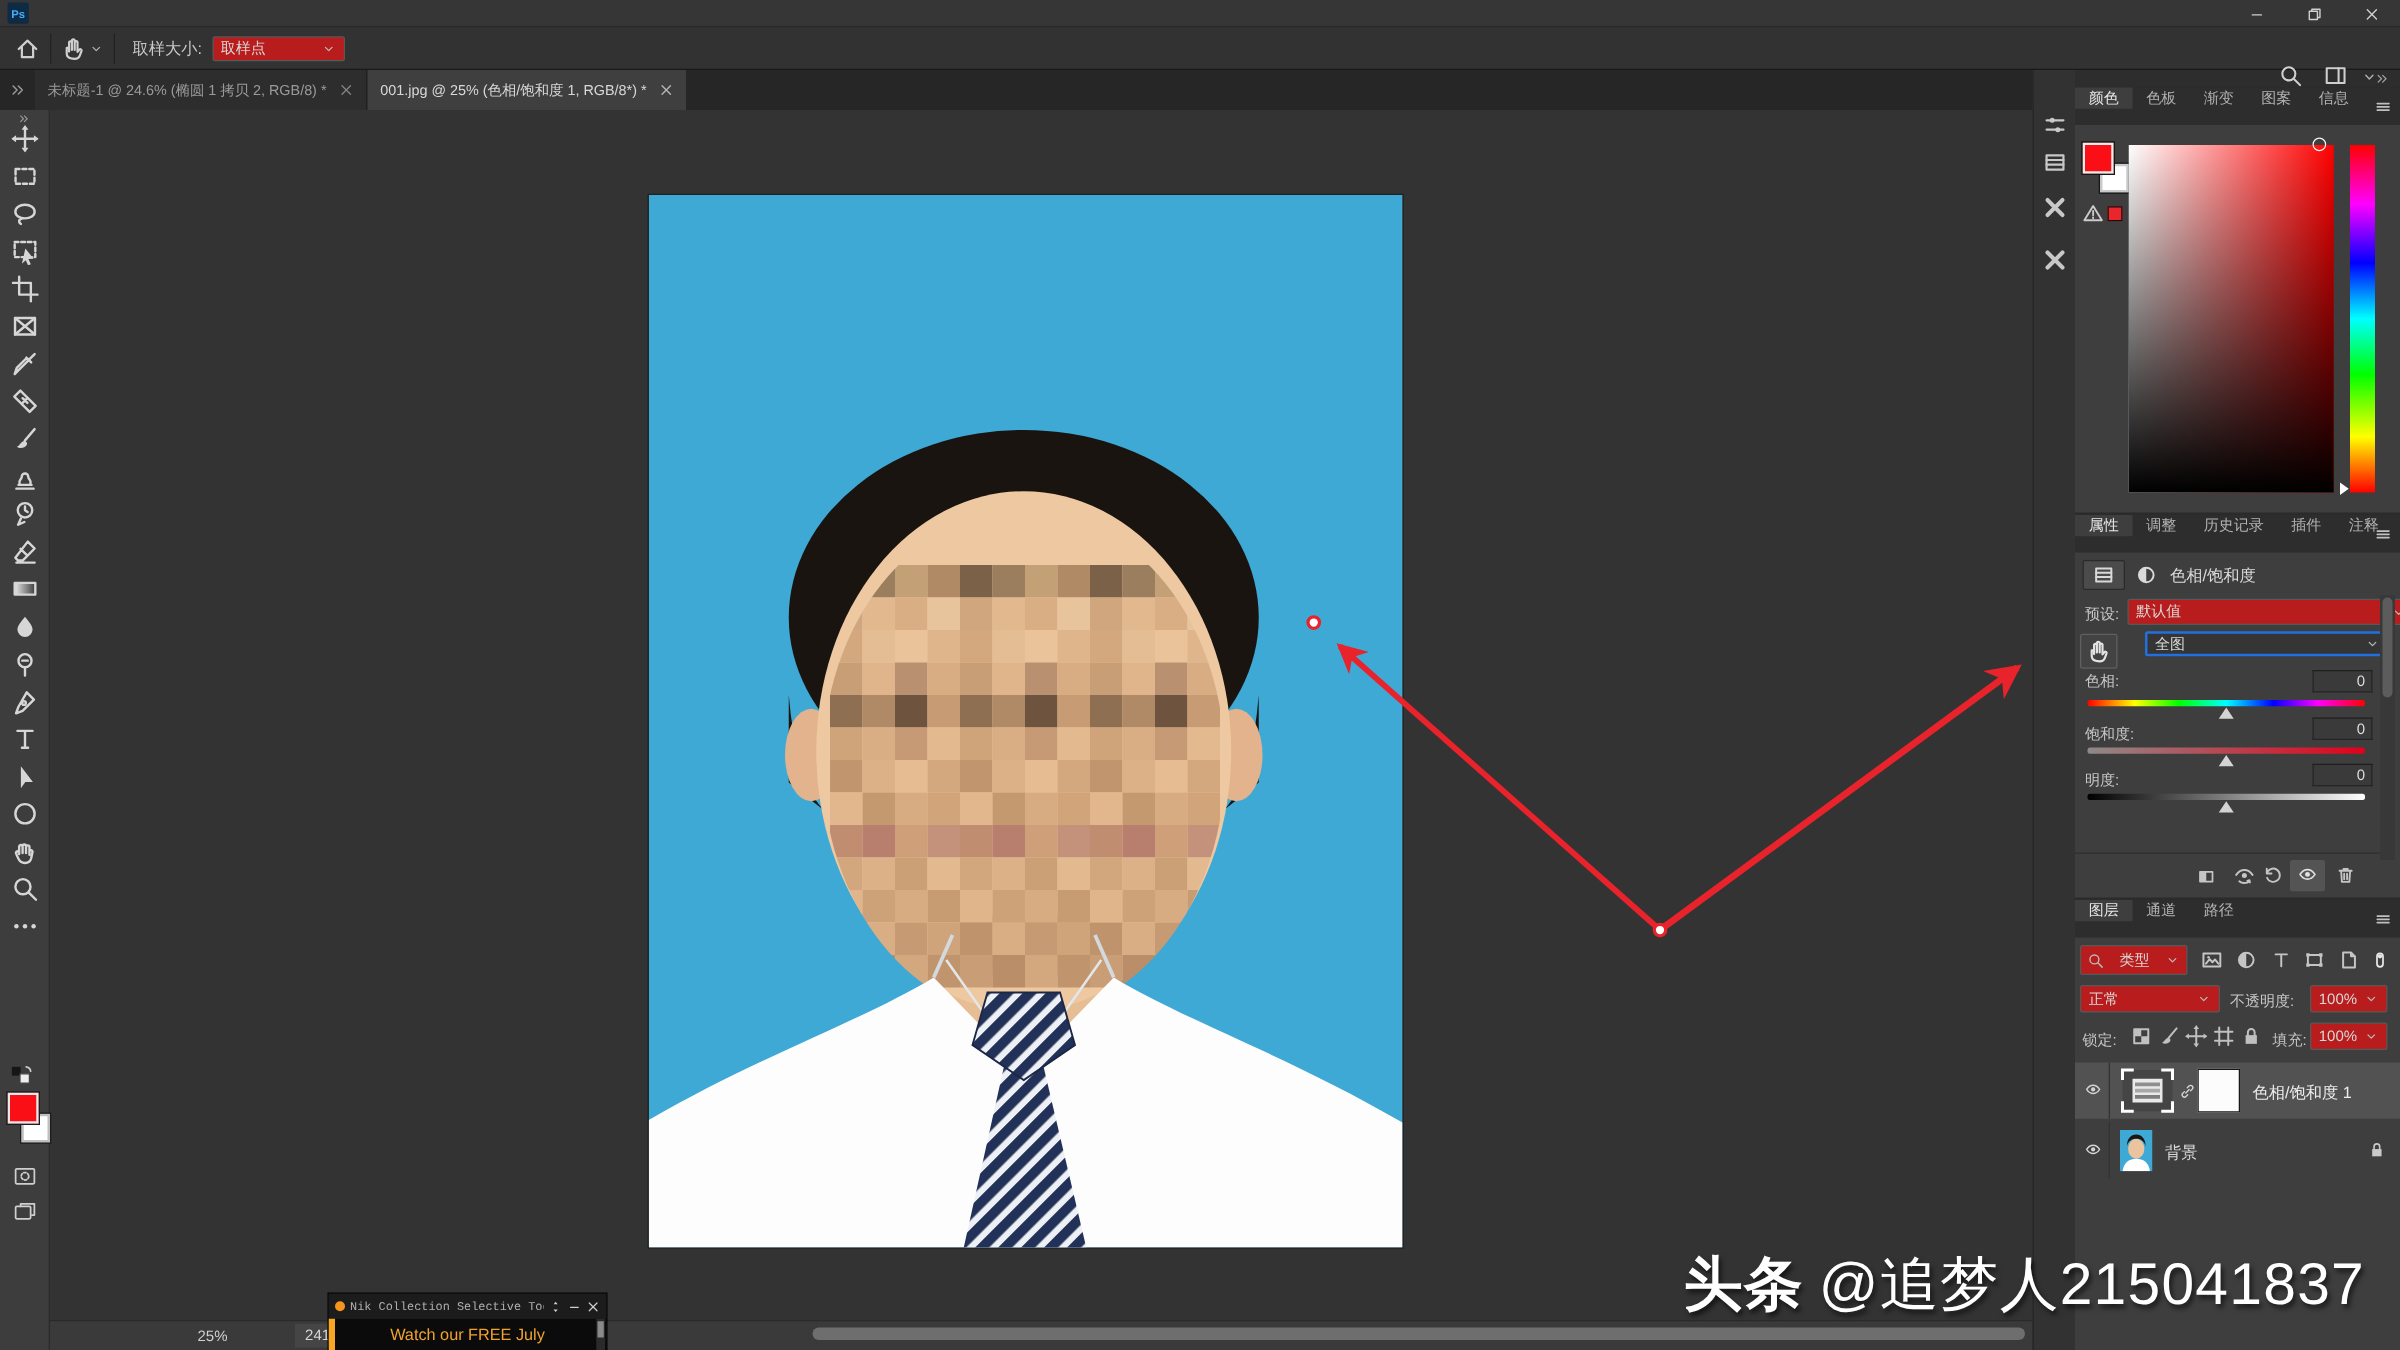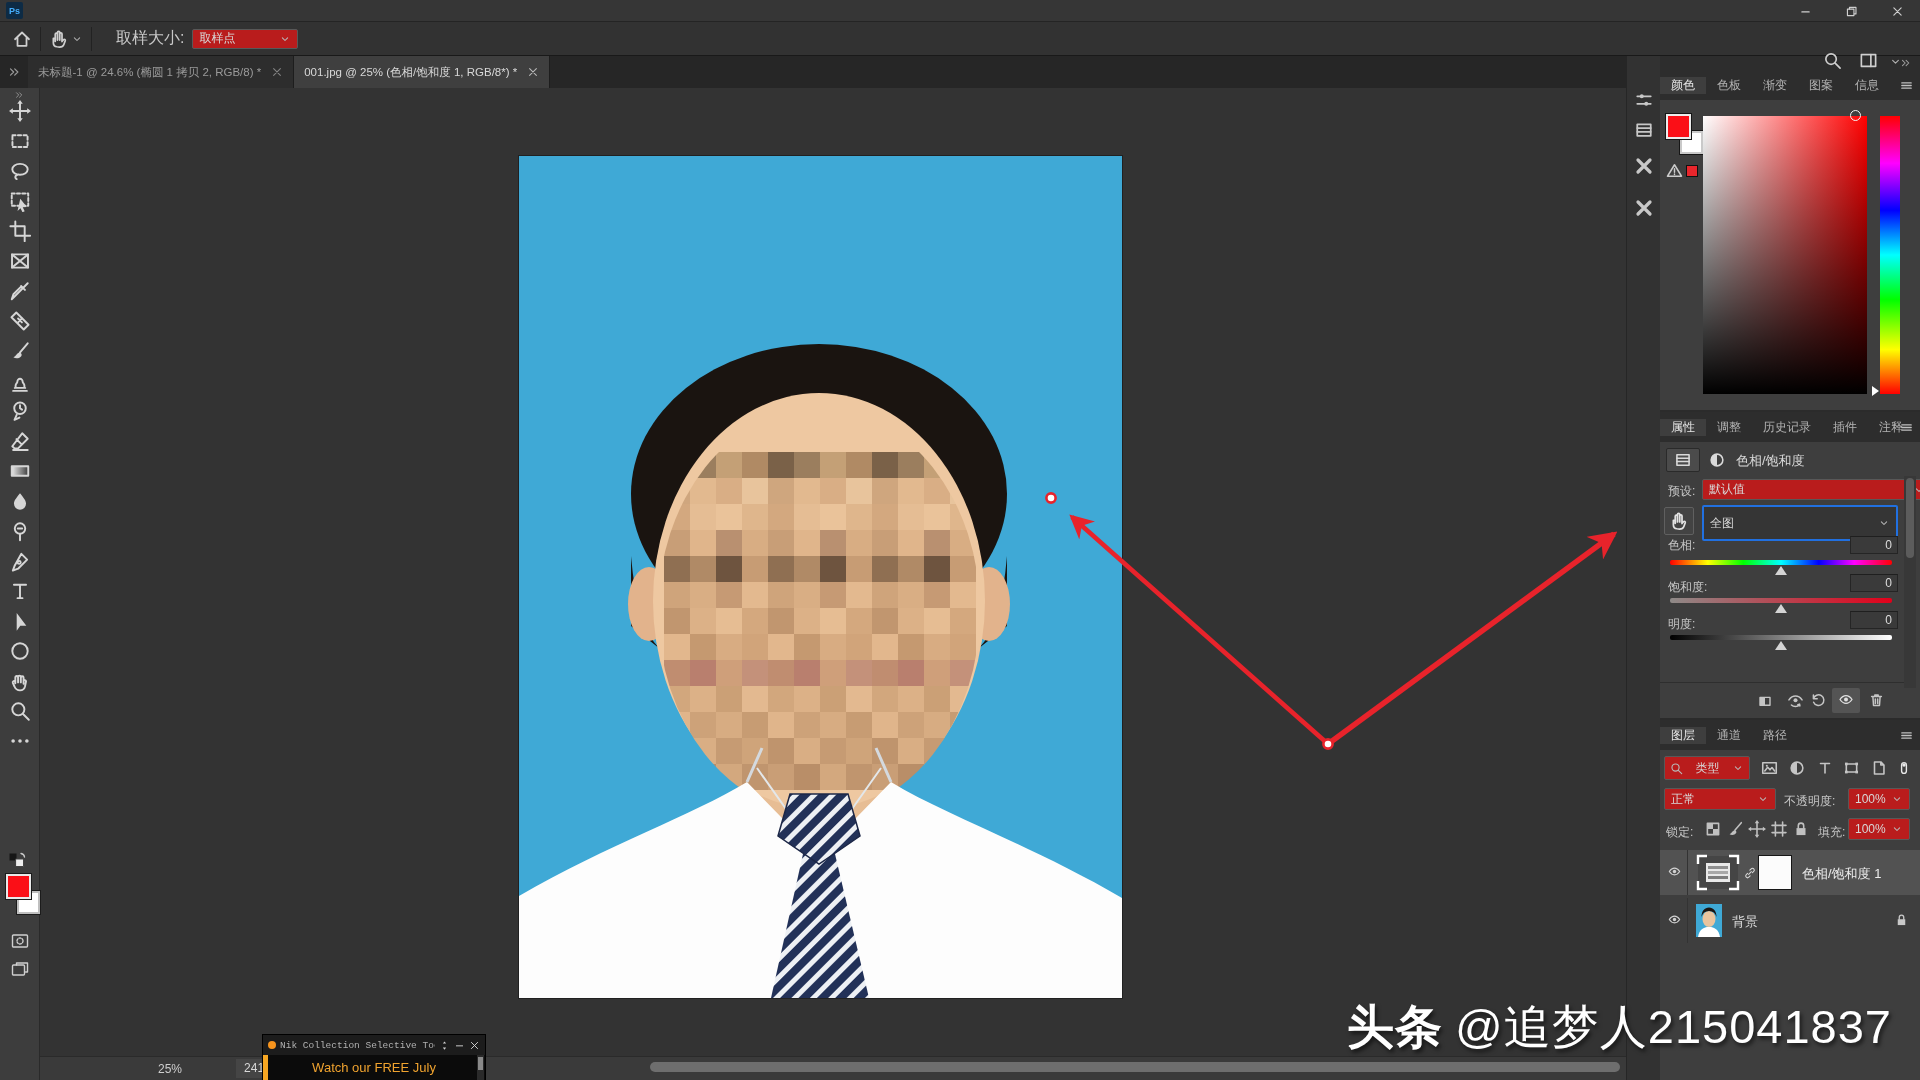--- a/index.html
+++ b/index.html
@@ -18,21 +18,21 @@
   #ps-logo { width:17px; height:17px; margin:0 8px 0 6px; background:#0d2b45; color:#45aefc; font-size:9px; font-weight:bold; display:flex; align-items:center; justify-content:center; border-radius:2px;}
   #menubar { display:flex; gap:19px; color:#dcdcdc; font-size:12.5px; }
   .menu-item { cursor:default; white-space:nowrap; }
   #win-controls { position:absolute; right:0; top:0; height:22px; display:flex; }
   .winbtn { width:46px; height:22px; display:flex; align-items:center; justify-content:center; color:#cfcfcf; }
   .winbtn span { width:13px; height:13px; display:block; }
 
   #optionsbar { left:0; top:22px; width:1920px; height:34px; background:#323232; border-bottom:1px solid #191919; display:flex; align-items:center; z-index:30;}
   .optsep { width:1px; height:24px; background:#222; margin:0 8px; }
   .opticon { width:20px; height:20px; color:#cfcfcf; }
-  .optlabel { color:#c8c8c8; font-size:16px; margin:0 8px 0 16px; white-space:nowrap; }
+  .optlabel { color:#c8c8c8; font-size:13px; margin:0 8px 0 6px; white-space:nowrap; }
   .sel { display:flex; align-items:center; justify-content:space-between; background:#b91c1c; border:1px solid #585858; border-radius:2px; color:#d8d8d8; font-size:12px; padding:0 6px; }
   .sel .chev { width:12px; height:12px; color:#b9b9b9; flex:0 0 auto; }
 
   
   #tabbar { left:0; top:56px; width:1626px; height:32px; background:#262626; display:flex; align-items:flex-end; z-index:25; }
   #tabbar-chev { width:28px; height:32px; color:#9a9a9a; display:flex; align-items:center; justify-content:center; }
   #tabbar-chev span{ width:14px; height:14px;}
   .doctab { height:32px; display:flex; align-items:center; padding:0 10px; font-size:11.5px; white-space:nowrap; border-right:1px solid #1d1d1d; }
   .doctab.inactive { background:#2d2d2d; color:#9a9a9a; }
   .doctab.active { background:#3f3f3f; color:#d8d8d8; }
@@ -57,21 +57,21 @@
   #status-zoom { margin-left:118px; color:#cfcfcf; font-size:12px; }
   #status-dims { margin-left:54px; background:#454545; color:#d8d8d8; font-size:12px; padding:1px 8px; display:flex; align-items:center; gap:6px;}
   #status-dims .chev{ width:11px; height:11px; color:#aaa;}
   #hscroll { position:absolute; left:610px; top:5px; width:970px; height:10px; background:#6e6e6e; border-radius:5px; }
 
   
   #dockstrip { left:1626px; top:56px; width:34px; height:1024px; background:#323232; border-left:1px solid #262626; z-index:20; }
   .dock-ic { position:absolute; left:7px; width:20px; height:20px; color:#c8c8c8; }
 
   #panelcol { left:1660px; top:56px; width:260px; height:1024px; background:#2b2b2b; z-index:20; }
-  .tabstrip { position:relative; height:30px; background:#2d2d2d; display:flex; align-items:center; }
+  .tabstrip { position:relative; height:30px; background:#2d2d2d; display:flex; align-items:flex-start; }
   .ptab { display:flex; align-items:center; padding:0 11px; font-size:12px; color:#b2b2b2; white-space:nowrap; }
   .ptab.active { background:#3e3e3e; color:#e6e6e6; }
   .pmenu { position:absolute; right:6px; top:8px; width:15px; height:15px; color:#c0c0c0; }
   .pbody { position:relative; background:#3e3e3e; }
   .plabel { color:#c6c6c6; font-size:12px; white-space:nowrap; }
   .val { position:absolute; width:48px; height:18px; background:#3a3a3a; border:1px solid #252525; border-top-color:#1f1f1f; color:#dddddd; font-size:12px; text-align:right; padding:1px 5px; }
   .sliderbar { position:absolute; height:5px; border-radius:2px; }
   .thumb { position:absolute; width:0; height:0; border-left:6px solid transparent; border-right:6px solid transparent; border-bottom:9px solid #d4d4d4; }
   .iconbtn { position:absolute; color:#c5c5c5; }
 
@@ -88,21 +88,21 @@
   #hue-marker { position:absolute; left:212px; top:286px; width:0; height:0; border-top:5px solid transparent; border-bottom:5px solid transparent; border-left:7px solid #ffffff; }
   #cp-warning { position:absolute; left:6px; top:62px; width:17px; height:17px; color:#cccccc; }
   #cp-warn-chip { position:absolute; left:26px; top:65px; width:12px; height:12px; background:#e8262c; border:1px solid #111; }
   #cp-fg { position:absolute; left:6px; top:14px; width:25px; height:25px; background:#fb0f17; border:2px solid #ececec; outline:1px solid #161616; z-index:2;}
   #cp-bg { position:absolute; left:20px; top:31px; width:23px; height:23px; background:#ffffff; border:2px solid #c9c9c9; outline:1px solid #161616; }
 
   
   .hdrbtn { position:absolute; background:#4b4b4b; border:1px solid #2a2a2a; border-radius:2px; color:#d9d9d9; }
   #prop-title { position:absolute; left:76px; top:10px; color:#dadada; font-size:13px; }
   #target-btn { position:absolute; left:4px; top:65px; width:30px; height:28px; background:#434343; border:1px solid #606060; border-radius:2px; color:#e2e2e2; padding:3px; }
-  #chan-select { position:absolute; left:42px; top:63px; width:196px; height:36px; border:2px solid #2170e0; background:#353535; }
+  #chan-select { position:absolute; left:56px; top:63px; width:196px; height:20px; border:2px solid #2170e0; background:#353535; }
   #preset-select { position:absolute; left:42px; top:37px; width:230px; height:21px; }
   #prop-scroll { position:absolute; left:244px; top:34px; width:12px; height:212px; background:#383838; }
   #prop-scroll .sthumb { position:absolute; left:2px; top:2px; width:8px; height:80px; background:#5c5c5c; border-radius:4px; }
   #prop-footer { position:absolute; left:0; top:240px; width:244px; height:36px; border-top:1px solid #2e2e2e; }
   #prop-eye-btn { position:absolute; left:172px; top:5px; width:28px; height:25px; background:#545454; border-radius:2px; color:#e0e0e0; padding:4px 5px;}
 
   
   .lrow { position:absolute; left:0; width:260px; height:45px; }
   .lrow .eyebox { position:absolute; left:0; top:0; width:28px; height:45px; border-right:1px solid #333; }
   .lrow .eyeic { position:absolute; left:6px; top:15px; width:17px; height:13px; color:#d2d2d2; }

